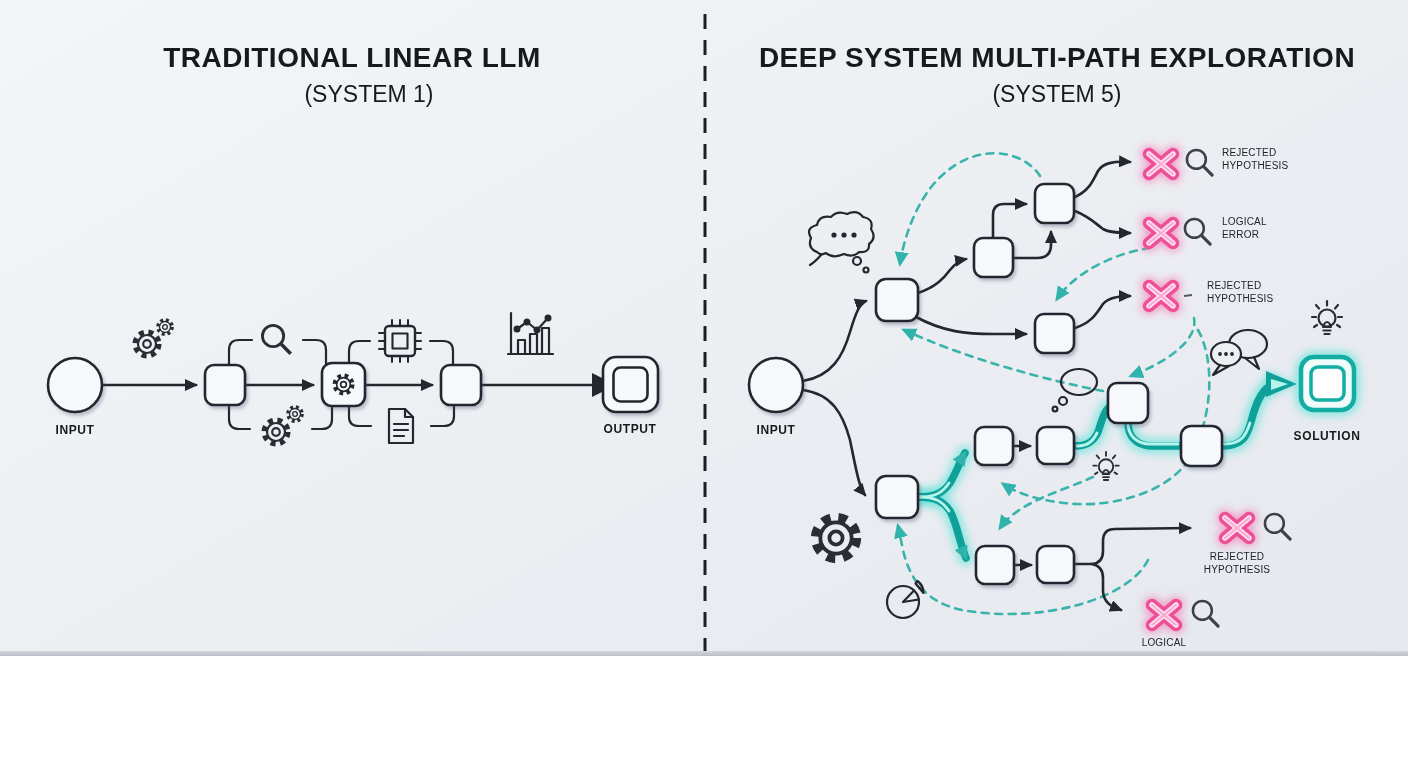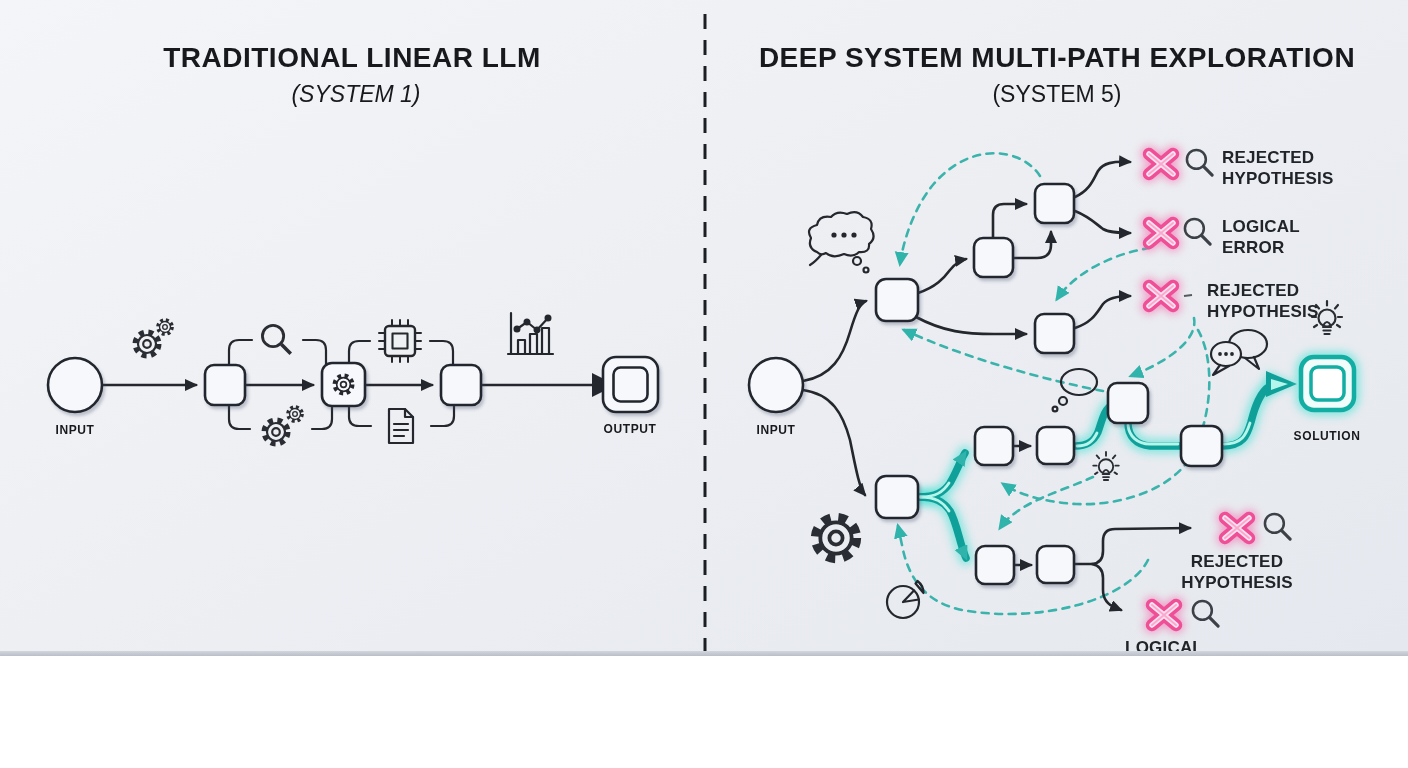--- a/index.html
+++ b/index.html
@@ -7,21 +7,21 @@
          background:linear-gradient(150deg,#f4f5f8 0%,#edeff3 45%,#e5e8ee 100%);
          font-family:"Liberation Sans",sans-serif;color:#17191d;}
   #bottom-strip{position:absolute;left:0;bottom:0;width:100%;height:5px;
          background:linear-gradient(#d2d6dd,#b9bec8);}
   svg{position:absolute;left:0;top:0;}
   .t{position:absolute;color:#17191d;}
   .title{font-size:28px;font-weight:700;letter-spacing:.5px;transform:translateX(-50%);white-space:nowrap;}
   .subtitle{font-size:23px;font-weight:500;transform:translateX(-50%);white-space:nowrap;}
   .caption{font-size:20px;font-weight:600;letter-spacing:.3px;transform:translateX(-50%);white-space:nowrap;}
   .io{font-size:12px;font-weight:700;letter-spacing:.6px;transform:translateX(-50%);white-space:nowrap;}
-  .ann{font-size:17px;font-weight:700;line-height:1.26;letter-spacing:.2px;white-space:pre-line;color:#212429;}
+  .ann{font-size:10px;font-weight:400;line-height:1.26;letter-spacing:.2px;white-space:pre-line;color:#212429;}
   .ann.center{transform:translateX(-50%);text-align:center;}
   
   .ink{stroke:#24272d;fill:none;stroke-width:2.6;stroke-linecap:round;stroke-linejoin:round;}
   .ink2{stroke:#24272d;fill:none;stroke-width:2.2;stroke-linecap:round;stroke-linejoin:round;}
   .node{fill:#f7f8fb;stroke:#24272d;stroke-width:2.6;}
   .dashT{stroke:#39b3ab;stroke-width:2.6;fill:none;stroke-dasharray:7 6.5;stroke-linecap:round;}
   .glow-halo{stroke:#2fe0d0;stroke-width:15;opacity:.5;fill:none;stroke-linecap:round;filter:url(#blur5);}
   .glow-core{stroke:#0fa099;stroke-width:7.5;fill:none;stroke-linecap:round;stroke-linejoin:round;}
   .glow-hi{stroke:#b5f5ec;stroke-width:2.8;fill:none;stroke-linecap:round;}
   .gray{stroke:#3c4147;fill:none;stroke-width:2.2;stroke-linecap:round;}
@@ -244,21 +244,21 @@
       <path d="M -20 19 L -27 29 L -11 20"></path>
       <circle cx="-20" cy="8" r="1.9" fill="#24272d" stroke="none"></circle>
       <circle cx="-14" cy="8" r="1.9" fill="#24272d" stroke="none"></circle>
       <circle cx="-8" cy="8" r="1.9" fill="#24272d" stroke="none"></circle>
     </g>
     <use href="#bulbSym" transform="translate(1327,321)" stroke="#2a2d33"></use>
   </g>
 </svg>
 
 <div class="t title" style="left:352px;top:42px;">TRADITIONAL LINEAR LLM</div>
-<div class="t subtitle" style="left:356px;top:81px;font-style:italic;">(SYSTEM 1)</div>
+<div class="t subtitle" style="left:369px;top:81px;">(SYSTEM 1)</div>
 <div class="t title" style="left:1057px;top:42px;">DEEP SYSTEM MULTI-PATH EXPLORATION</div>
 <div class="t subtitle" style="left:1057px;top:81px;">(SYSTEM 5)</div>
 
 <div class="t io" style="left:75px;top:423px;">INPUT</div>
 <div class="t io" style="left:630px;top:422px;">OUTPUT</div>
 <div class="t io" style="left:776px;top:423px;">INPUT</div>
 <div class="t io" style="left:1327px;top:423px;margin-top:6px;">SOLUTION</div>
 
 <div class="t ann" style="left:1222px;top:147px;">REJECTED
 HYPOTHESIS</div>

